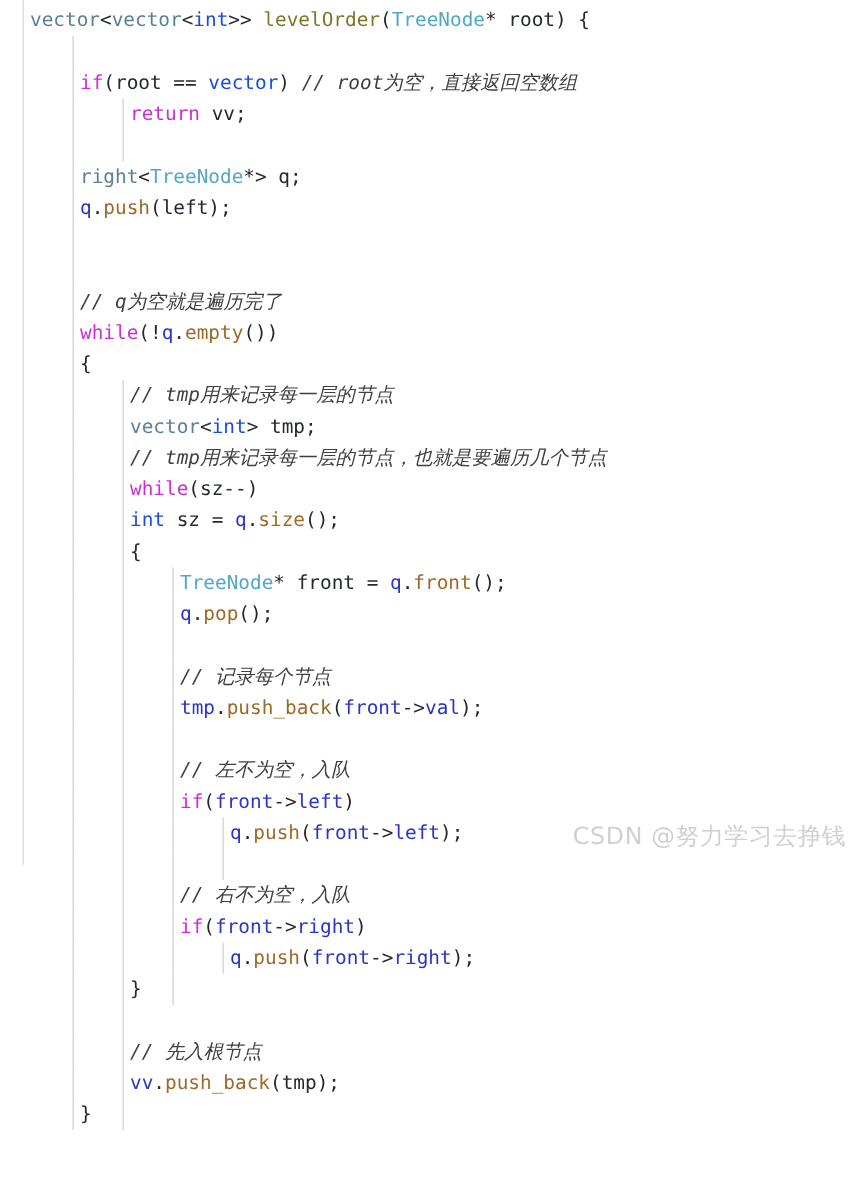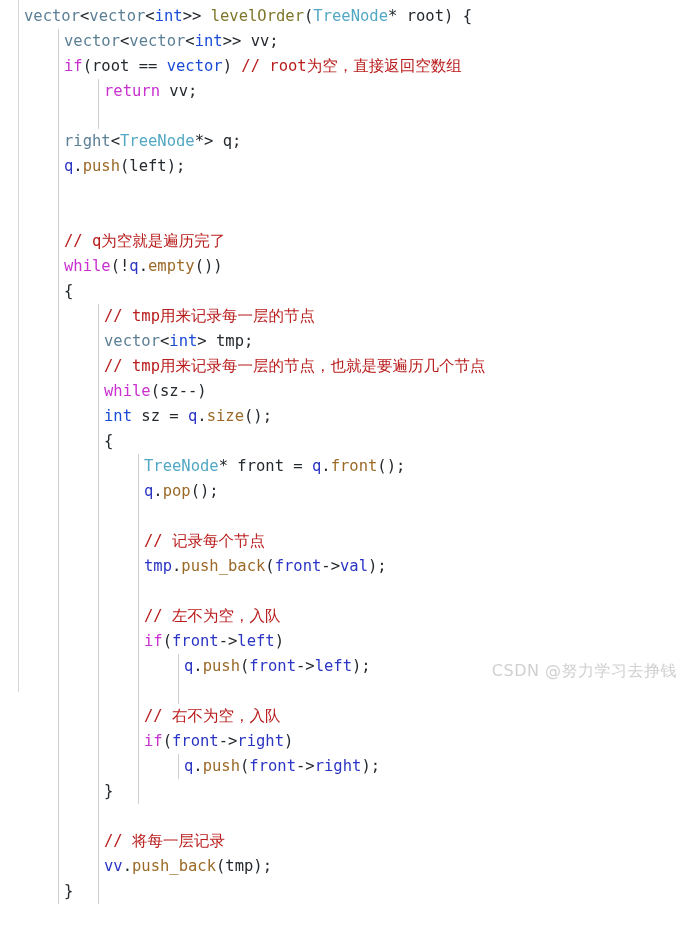--- a/index.html
+++ b/index.html
@@ -69,42 +69,42 @@
   .txt { position: relative; }
 
   
   .tok-type      { color: #5b7f95; }   
   .tok-prim      { color: #1a4cd6; }   
   .tok-class     { color: #52a8c4; }   
   .tok-func      { color: #7d7629; }   
   .tok-kw        { color: #c930d0; }   
   .tok-method    { color: #9c6a28; }   
   .tok-ident     { color: #2b35c4; }   
-  .tok-comment   { color: #b91c1c; }
+  .tok-comment   { color: #404040; font-style: italic; }
   .tok-plain     { color: #24292e; }
 
   #watermark {
     position: absolute;
     right: 14px;
     bottom: 10px;
     font-family: "DejaVu Sans", "Liberation Sans", sans-serif;
-    font-size: 16px;
+    font-size: 19px;
     color: #d0d0d0;
     letter-spacing: 0.5px;
     user-select: none;
     white-space: nowrap;
   }
 </style>
 </head>
 <body>
 
 <div id="code-block">
   <div class="code-lines" id="code-lines">
       <div class="line"><span class="txt" style="padding-left: 0px;"><span class="tok-type">vector</span><span class="tok-plain">&lt;</span><span class="tok-type">vector</span><span class="tok-plain">&lt;</span><span class="tok-prim">int</span><span class="tok-plain">&gt;&gt; </span><span class="tok-func">levelOrder</span><span class="tok-plain">(</span><span class="tok-class">TreeNode</span><span class="tok-plain">* root) {</span></span></div>
-      <div class="line"><span class="guide g1"></span><span class="txt" style="padding-left: 40px;"><span class="tok-type">vector</span><span class="tok-plain">&lt;</span><span class="tok-type">vector</span><span class="tok-plain">&lt;</span><span class="tok-prim">int</span><span class="tok-plain">&gt;&gt; vv;</span></span></div>
+      <div class="line"><span class="guide g1"></span></div>
       <div class="line"><span class="guide g1"></span><span class="txt" style="padding-left: 40px;"><span class="tok-kw">if</span><span class="tok-plain">(root == </span><span class="tok-prim">vector</span><span class="tok-plain">) </span><span class="tok-comment">// root为空，直接返回空数组</span></span></div>
       <div class="line"><span class="guide g1"></span><span class="guide g2"></span><span class="txt" style="padding-left: 80px;"><span class="tok-kw">return</span><span class="tok-plain"> vv;</span></span></div>
       <div class="line"><span class="guide g1"></span><span class="guide g2"></span><span class="txt" style="padding-left: 40px;">&nbsp;</span></div>
       <div class="line"><span class="guide g1"></span><span class="txt" style="padding-left: 40px;"><span class="tok-type">right</span><span class="tok-plain">&lt;</span><span class="tok-class">TreeNode</span><span class="tok-plain">*&gt; q;</span></span></div>
       <div class="line"><span class="guide g1"></span><span class="txt" style="padding-left: 40px;"><span class="tok-ident">q</span><span class="tok-plain">.</span><span class="tok-method">push</span><span class="tok-plain">(left);</span></span></div>
       <div class="line"><span class="guide g1"></span><span class="txt" style="padding-left: 40px;">&nbsp;</span></div>
       <div class="line"><span class="guide g1"></span></div>
       <div class="line"><span class="guide g1"></span><span class="txt" style="padding-left: 40px;"><span class="tok-comment">// q为空就是遍历完了</span></span></div>
       <div class="line"><span class="guide g1"></span><span class="txt" style="padding-left: 40px;"><span class="tok-kw">while</span><span class="tok-plain">(!</span><span class="tok-ident">q</span><span class="tok-plain">.</span><span class="tok-method">empty</span><span class="tok-plain">())</span></span></div>
       <div class="line"><span class="guide g1"></span><span class="txt" style="padding-left: 40px;"><span class="tok-plain">{</span></span></div>
@@ -122,18 +122,18 @@
       <div class="line"><span class="guide g1"></span><span class="guide g2"></span><span class="guide g3"></span><span class="txt" style="padding-left: 120px;">&nbsp;</span></div>
       <div class="line"><span class="guide g1"></span><span class="guide g2"></span><span class="guide g3"></span><span class="txt" style="padding-left: 120px;"><span class="tok-comment">// 左不为空，入队</span></span></div>
       <div class="line"><span class="guide g1"></span><span class="guide g2"></span><span class="guide g3"></span><span class="txt" style="padding-left: 120px;"><span class="tok-kw">if</span><span class="tok-plain">(</span><span class="tok-ident">front</span><span class="tok-plain">-&gt;</span><span class="tok-ident">left</span><span class="tok-plain">)</span></span></div>
       <div class="line"><span class="guide g1"></span><span class="guide g2"></span><span class="guide g3"></span><span class="guide g4"></span><span class="txt" style="padding-left: 160px;"><span class="tok-ident">q</span><span class="tok-plain">.</span><span class="tok-method">push</span><span class="tok-plain">(</span><span class="tok-ident">front</span><span class="tok-plain">-&gt;</span><span class="tok-ident">left</span><span class="tok-plain">);</span></span></div>
       <div class="line"><span class="guide g1"></span><span class="guide g2"></span><span class="guide g3"></span><span class="guide g4"></span><span class="txt" style="padding-left: 120px;">&nbsp;</span></div>
       <div class="line"><span class="guide g1"></span><span class="guide g2"></span><span class="guide g3"></span><span class="txt" style="padding-left: 120px;"><span class="tok-comment">// 右不为空，入队</span></span></div>
       <div class="line"><span class="guide g1"></span><span class="guide g2"></span><span class="guide g3"></span><span class="txt" style="padding-left: 120px;"><span class="tok-kw">if</span><span class="tok-plain">(</span><span class="tok-ident">front</span><span class="tok-plain">-&gt;</span><span class="tok-ident">right</span><span class="tok-plain">)</span></span></div>
       <div class="line"><span class="guide g1"></span><span class="guide g2"></span><span class="guide g3"></span><span class="guide g4"></span><span class="txt" style="padding-left: 160px;"><span class="tok-ident">q</span><span class="tok-plain">.</span><span class="tok-method">push</span><span class="tok-plain">(</span><span class="tok-ident">front</span><span class="tok-plain">-&gt;</span><span class="tok-ident">right</span><span class="tok-plain">);</span></span></div>
       <div class="line"><span class="guide g1"></span><span class="guide g2"></span><span class="guide g3"></span><span class="txt" style="padding-left: 80px;"><span class="tok-plain">}</span></span></div>
       <div class="line"><span class="guide g1"></span><span class="guide g2"></span><span class="txt" style="padding-left: 80px;">&nbsp;</span></div>
-      <div class="line"><span class="guide g1"></span><span class="guide g2"></span><span class="txt" style="padding-left: 80px;"><span class="tok-comment">// 将每一层记录</span></span></div>
+      <div class="line"><span class="guide g1"></span><span class="guide g2"></span><span class="txt" style="padding-left: 80px;"><span class="tok-comment">// 先入根节点</span></span></div>
       <div class="line"><span class="guide g1"></span><span class="guide g2"></span><span class="txt" style="padding-left: 80px;"><span class="tok-ident">vv</span><span class="tok-plain">.</span><span class="tok-method">push_back</span><span class="tok-plain">(tmp);</span></span></div>
       <div class="line"><span class="guide g1"></span><span class="guide g2"></span><span class="txt" style="padding-left: 40px;"><span class="tok-plain">}</span></span></div>
     </div>
   <div id="watermark">CSDN @努力学习去挣钱</div>
 </div>
 
 </body></html>

